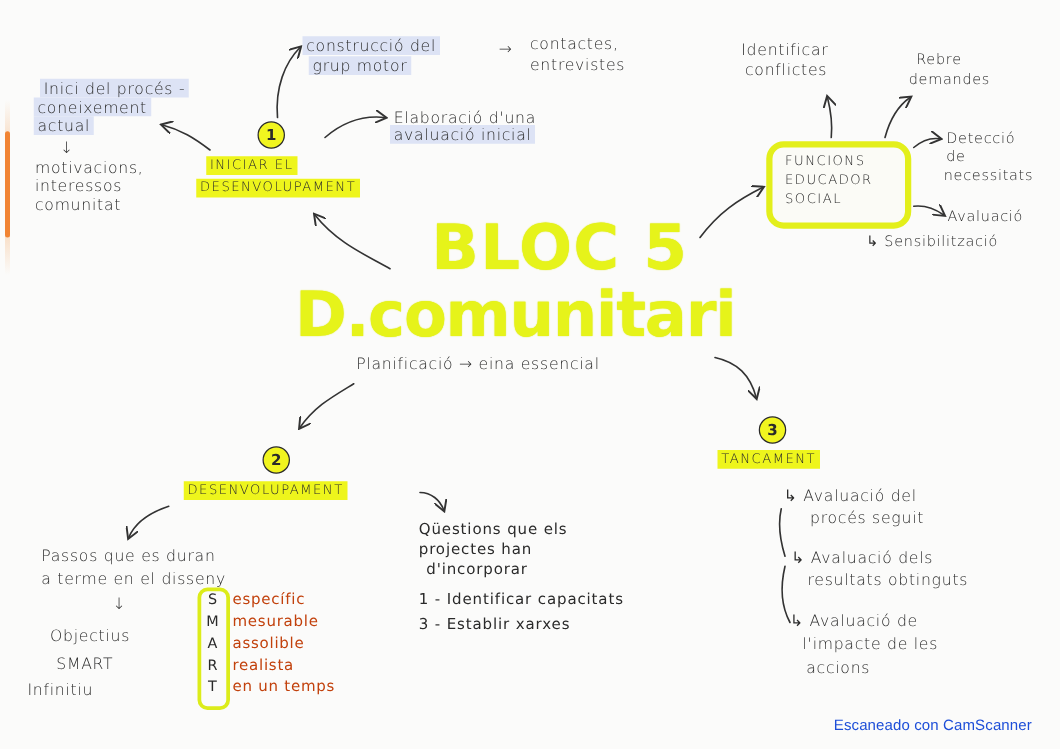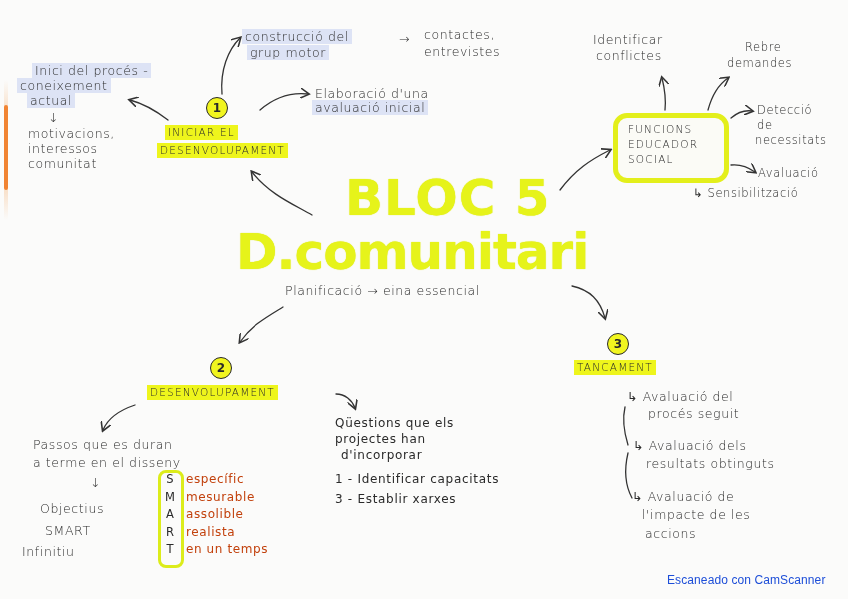--- a/index.html
+++ b/index.html
@@ -94,21 +94,21 @@
       <path d="M135,405 C120,410 108,418 103,430" marker-end="url(#ah)"></path>
 
       <path d="M336,394 C345,394 352,400 355,408" marker-end="url(#ah)"></path>
 
       <path d="M625,407 C622,420 624,432 628,445"></path>
       <path d="M628,453 C624,470 625,485 632,498"></path>
     </g>
   </svg>
 
   <div class="t hl-blue" style="left:32px;top:63px;">Inici del procés -</div>
-  <div class="t hl-blue" style="left:17px;top:78px;text-align:right;">coneixement</div>
+  <div class="t hl-blue" style="left:27px;top:78px;text-align:right;">coneixement</div>
   <div class="t hl-blue" style="left:27px;top:93px;">actual</div>
   <div class="t" style="left:48px;top:110px;">↓</div>
   <div class="t" style="left:28px;top:126px;">motivacions,</div>
   <div class="t" style="left:28px;top:141px;">interessos</div>
   <div class="t" style="left:28px;top:156px;">comunitat</div>
 
   <div class="t hl-blue" style="left:242px;top:29px;">construcció del</div>
   <div class="t hl-blue" style="left:247px;top:45px;">grup motor</div>
   <div class="t" style="left:399px;top:31px;">→</div>
   <div class="t" style="left:424px;top:27px;">contactes,</div>
@@ -120,21 +120,21 @@
   <div class="num-circle" style="left:206px;top:97px;">1</div>
   <div class="t caps hl-yellow" style="left:165px;top:125px;">INICIAR EL</div>
   <div class="t caps hl-yellow" style="left:157px;top:143px;">DESENVOLUPAMENT</div>
 
   <div class="title-bloc">BLOC 5</div>
   <div class="title-dc">D.comunitari</div>
   <div class="t" style="left:285px;top:283px;">Planificació → eina essencial</div>
 
   <div class="t" style="left:593px;top:32px;">Identificar</div>
   <div class="t" style="left:596px;top:48px;">conflictes</div>
-  <div class="t small" style="left:733px;top:40px;margin-left:12px;">Rebre</div>
+  <div class="t small" style="left:733px;top:40px;">Rebre</div>
   <div class="t small" style="left:727px;top:56px;">demandes</div>
 
   <div class="funcions-box">
     <div class="funcions-inner">
       <span class="t">FUNCIONS</span>
       <span class="t">EDUCADOR</span>
       <span class="t">SOCIAL</span>
     </div>
   </div>
 

